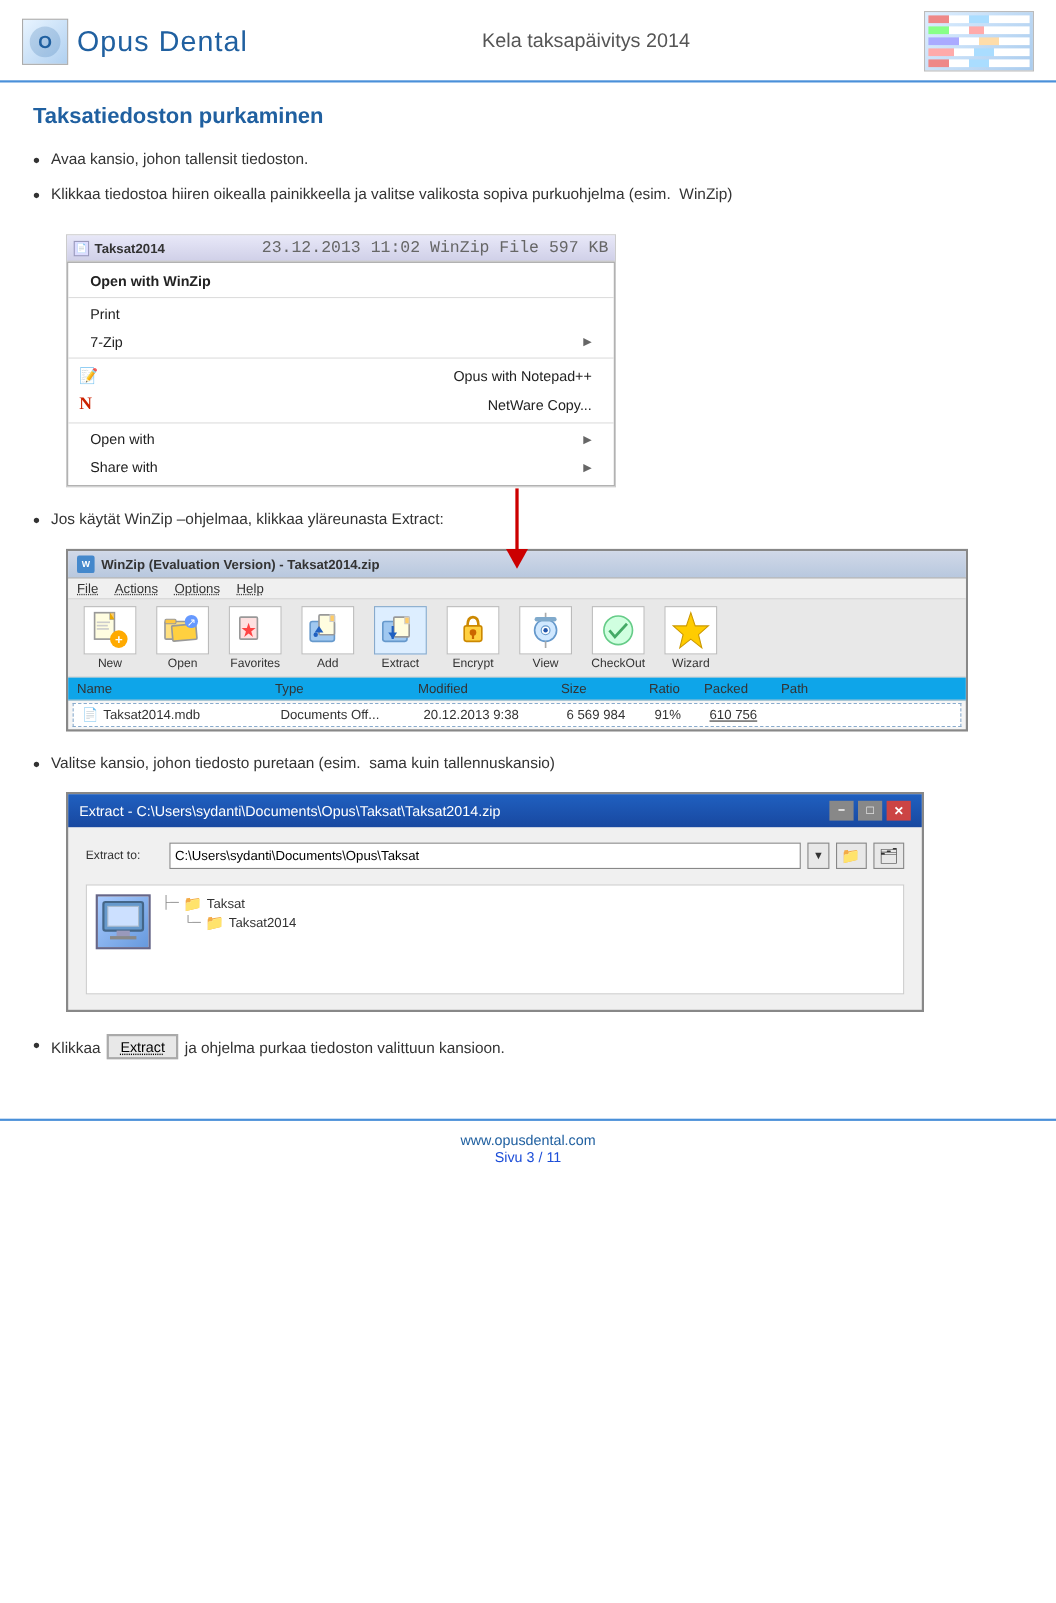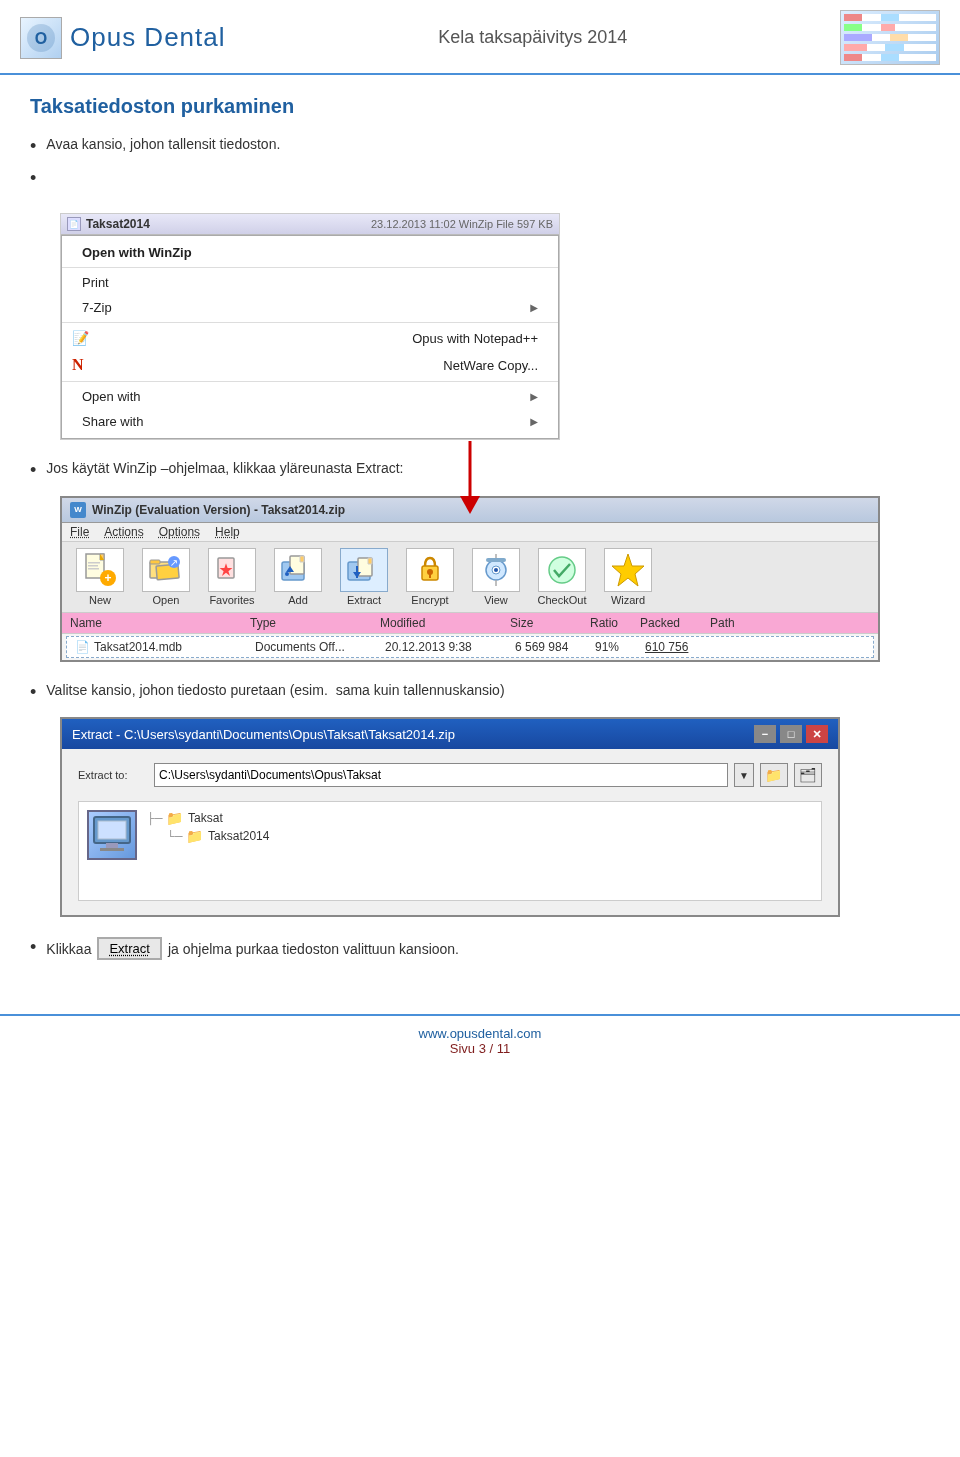--- a/index.html
+++ b/index.html
@@ -117,21 +117,21 @@
       width: 14px;
       height: 14px;
       background: #ddf;
       border: 1px solid #99b;
       font-size: 8px;
       display: flex;
       align-items: center;
       justify-content: center;
     }
     .ctx-filename { font-weight: bold; font-size: 12px; color: #333; }
-    .ctx-meta { font-size: 11px; color: #666; margin-left: auto; }
+    .ctx-meta { font-size: 15px; color: #666; margin-left: auto; font-family: Liberation Mono, monospace; }
     .ctx-menu {
       background: #fff;
       border: 1px solid #aaa;
       padding: 4px 0;
       min-width: 280px;
     }
     .ctx-menu-item {
       padding: 5px 20px 5px 20px;
       font-size: 13px;
       display: flex;
@@ -222,21 +222,21 @@
       color: #333;
     }
     .wz-btn.active .wz-btn-icon {
       background: #ddeeff;
       border-color: #88aacc;
     }
 
     
     .winzip-table-header {
       display: flex;
-      background: #f9a8d4;
+      background: #0ea5e9;
       border-bottom: 1px solid #ccc;
       padding: 3px 8px;
       font-size: 12px;
       gap: 0;
     }
     .winzip-table-row {
       display: flex;
       background: #fff;
       padding: 3px 8px;
       font-size: 12px;
@@ -371,21 +371,21 @@
       border-top: 2px solid #4a90d9;
       padding: 10px 20px;
       text-align: center;
       margin-top: 20px;
     }
     .footer-url {
       color: #2060a0;
       font-size: 13px;
     }
     .footer-page {
-      color: #7f1d1d;
+      color: #1d4ed8;
       font-size: 13px;
     }
 
     
     .toolbar-with-arrow {
       position: relative;
     }
     .red-arrow-img {
       position: absolute;
       top: -60px;
@@ -422,20 +422,24 @@
   <div class="section-title">Taksatiedoston purkaminen</div>
 
   
   <ul class="bullet-list">
     <li>
       <span class="bullet-dot">•</span>
       <span>Avaa kansio, johon tallensit tiedoston.</span>
     </li>
     <li>
       <span class="bullet-dot">•</span>
+      <span>
+        <span>Klikkaa tiedostoa hiiren oikealla painikkeella ja valitse valikosta sopiva purkuohjelma (esim.</span>
+        <span style="margin-left: 4px;">WinZip)</span>
+      </span>
     </li>
   </ul>
 
   
   <div class="screenshot-box">
     <div class="ctx-titlebar">
       <div class="ctx-file-icon">📄</div>
       <span class="ctx-filename">Taksat2014</span>
       <span class="ctx-meta">23.12.2013 11:02      WinZip File           597 KB</span>
     </div>

